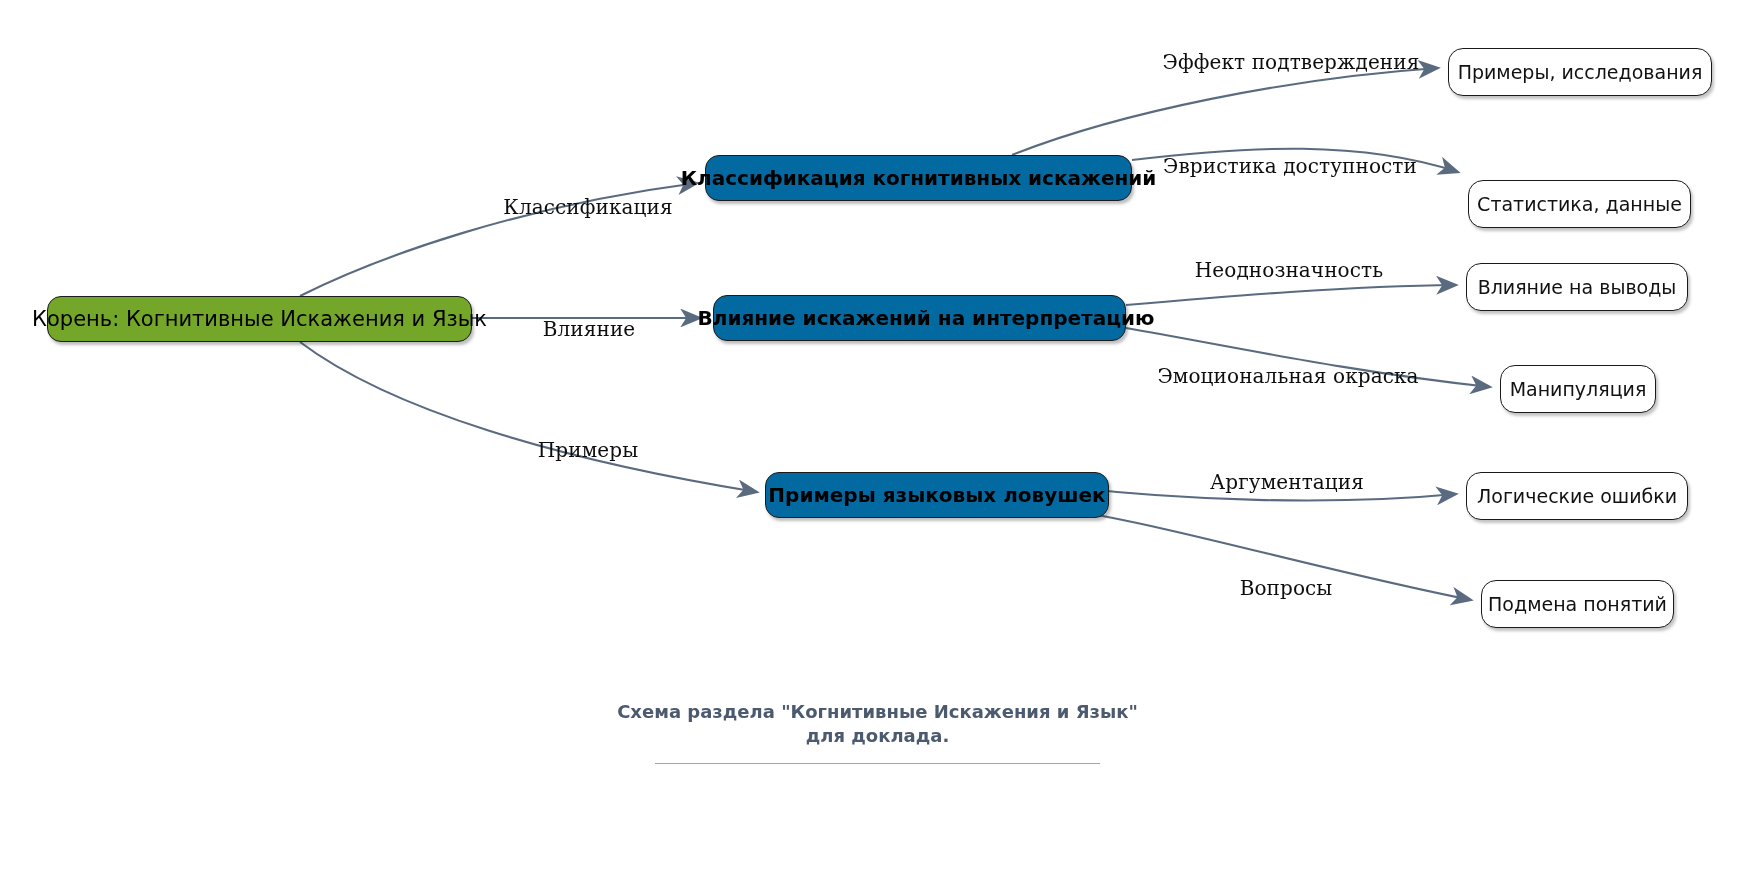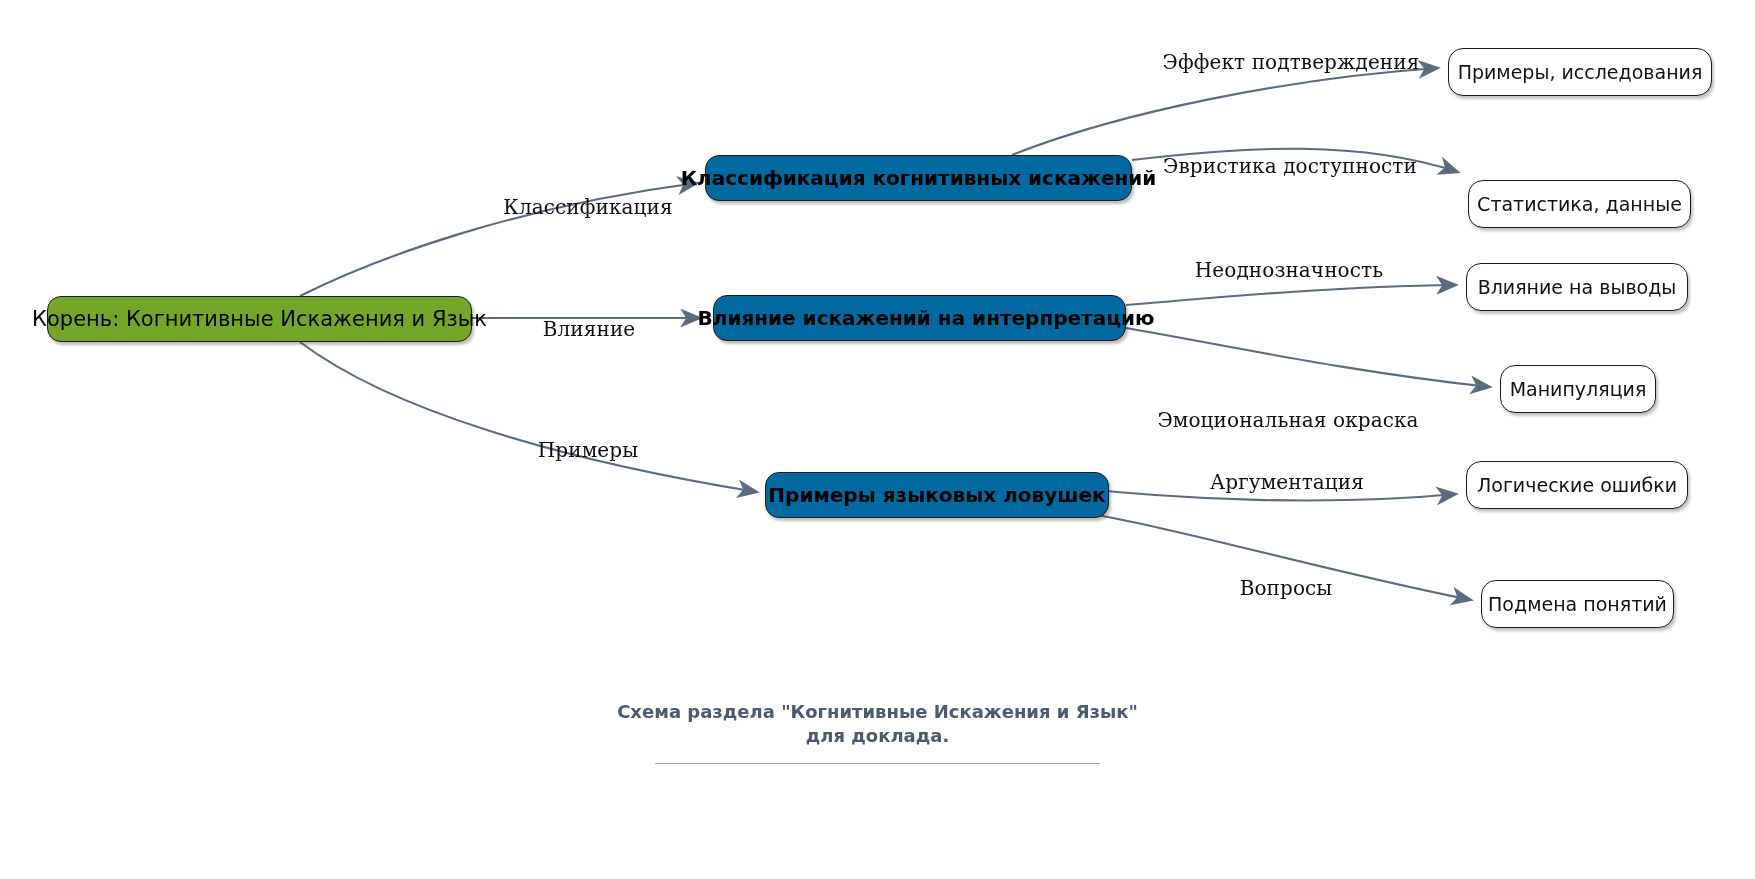--- a/index.html
+++ b/index.html
@@ -160,28 +160,28 @@
 <div class="edge-label" style="left:589px; top:302px;margin-top:27px;">Влияние</div>
 
 <div class="node node-leaf" style="left:1466px; top:263px; width:222px; height:48px;">
   <span>Влияние на выводы</span>
 </div>
 <div class="edge-label" style="left:1289px; top:270px;">Неоднозначность</div>
 
 <div class="node node-leaf" style="left:1500px; top:365px; width:156px; height:48px;">
   <span>Манипуляция</span>
 </div>
-<div class="edge-label" style="left:1288px; top:376px;margin-top:44px;">Эмоциональная окраска</div>
+<div class="edge-label" style="left:1288px; top:376px;">Эмоциональная окраска</div>
 
 <div class="node node-branch" style="left:765px; top:472px; width:344px; height:46px;">
   <span>Примеры языковых ловушек</span>
 </div>
 <div class="edge-label" style="left:588px; top:450px;">Примеры</div>
 
-<div class="node node-leaf" style="left:1466px; top:461px; width:222px; height:48px;">
+<div class="node node-leaf" style="left:1466px; top:472px; width:222px; height:48px;">
   <span>Логические ошибки</span>
 </div>
 <div class="edge-label" style="left:1287px; top:482px;">Аргументация</div>
 
 <div class="node node-leaf" style="left:1481px; top:580px; width:193px; height:48px;">
   <span>Подмена понятий</span>
 </div>
 <div class="edge-label" style="left:1286px; top:588px;">Вопросы</div>
 
 <div id="footer">

